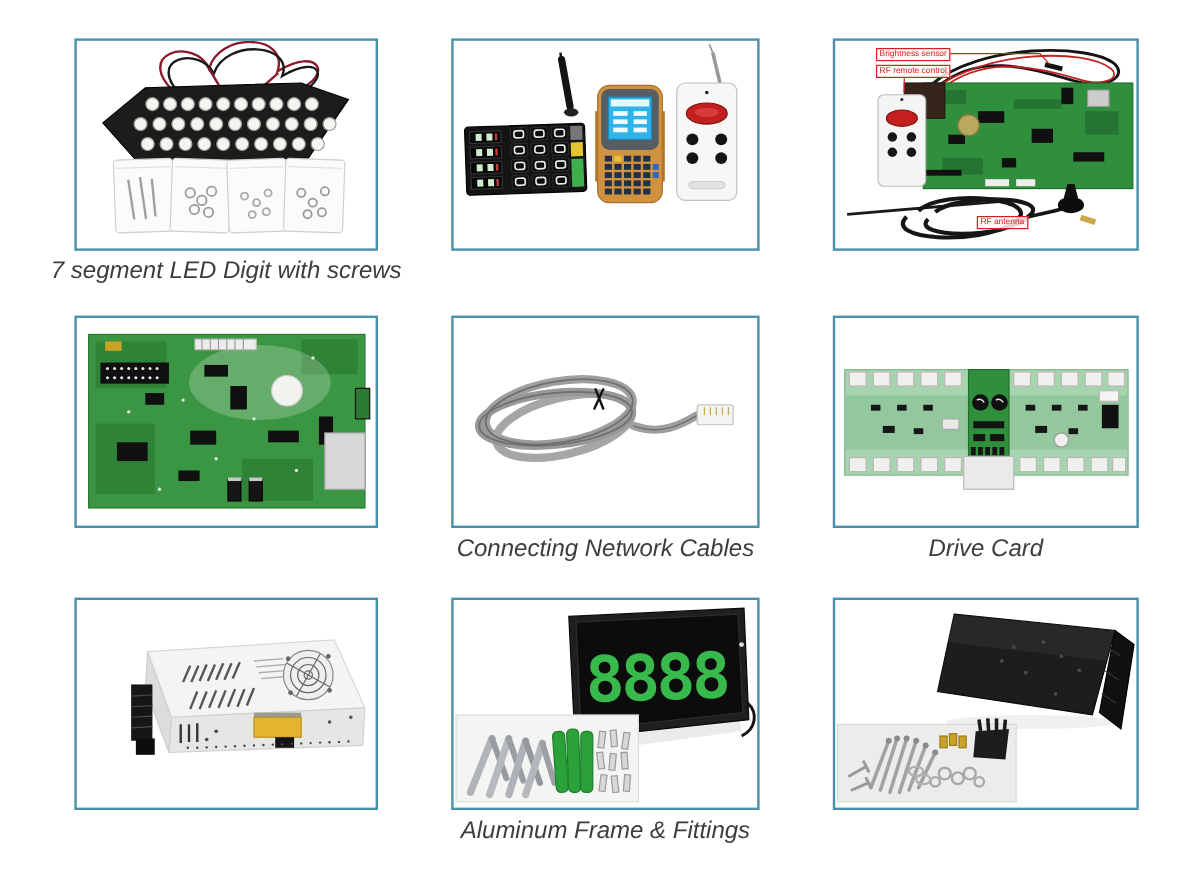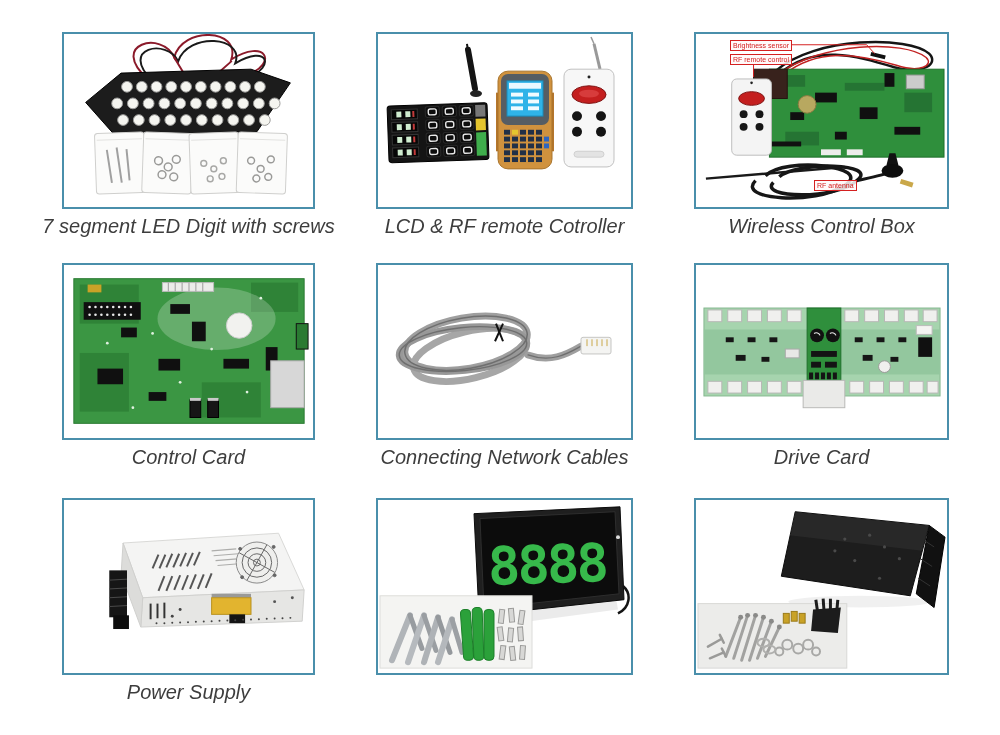--- a/index.html
+++ b/index.html
@@ -254,21 +254,20 @@
           <g fill="#141414">
               <circle cx="199" cy="84" r="5"></circle>
               <circle cx="223" cy="84" r="5"></circle>
               <circle cx="199" cy="100" r="5"></circle>
               <circle cx="223" cy="100" r="5"></circle>
             </g>
           <rect x="196" y="120" width="30" height="6" rx="3" fill="#e3e3e3" stroke="#cfcfcf"></rect>
         </g>
       </svg>
     </div>
-    <figcaption class="caption">LCD &amp; RF remote Cotroller</figcaption>
   </figure>
 
   <figure>
     <div class="frame">
       <span class="callout" style="left:34px;top:6px">Brightness sensor</span>
       <span class="callout" style="left:34px;top:20px">RF remote control</span>
       <span class="callout" style="left:118px;top:146px">RF antenna</span>
       <svg class="art" viewBox="0 0 253 177" preserveAspectRatio="none">
         <g fill="none">
           <path d="M80,38 C120,2 215,2 235,20 C245,30 230,42 200,34 C160,22 120,10 85,40" stroke="#151515" stroke-width="2.5"></path>
@@ -319,21 +318,20 @@
           <polygon points="192,134 204,134 201,122 195,122" fill="#111"></polygon>
           <ellipse cx="198" cy="140" rx="11" ry="7" fill="#0d0d0d"></ellipse>
           <rect x="206" y="150" width="13" height="5" fill="#caa84a" transform="rotate(18 212 152)"></rect>
         </g>
         <g stroke="#d42020" stroke-width="1" fill="none">
           <polyline points="96,11 172,11 180,20"></polyline>
           <polyline points="58,31 58,44"></polyline>
         </g>
       </svg>
     </div>
-    <figcaption class="caption">Wireless Control Box</figcaption>
   </figure>
 
   <figure>
     <div class="frame">
       <svg class="art" viewBox="0 0 253 177" preserveAspectRatio="none">
         <g>
           <rect x="10" y="14" width="234" height="148" fill="#3b9643" stroke="#2a7a32"></rect>
           <g fill="#2a7a32" opacity="0.65">
               <rect x="16" y="20" width="60" height="40"></rect>
               <rect x="190" y="18" width="48" height="30"></rect>
@@ -394,21 +392,20 @@
               <circle cx="150" cy="86" r="1.4"></circle>
               <circle cx="44" cy="80" r="1.4"></circle>
               <circle cx="186" cy="130" r="1.4"></circle>
               <circle cx="70" cy="146" r="1.4"></circle>
               <circle cx="118" cy="120" r="1.4"></circle>
               <circle cx="200" cy="34" r="1.4"></circle>
             </g>
         </g>
       </svg>
     </div>
-    <figcaption class="caption">Control Card</figcaption>
   </figure>
 
   <figure>
     <div class="frame">
       <svg class="art" viewBox="0 0 253 177" preserveAspectRatio="none">
         <g fill="none" stroke-linecap="round">
           <ellipse cx="88" cy="80" rx="62" ry="26" stroke="#9f9f9f" stroke-width="7" transform="rotate(-10 88 80)"></ellipse>
           <ellipse cx="92" cy="92" rx="58" ry="24" stroke="#a6a6a6" stroke-width="7" transform="rotate(-14 92 92)"></ellipse>
           <ellipse cx="85" cy="86" rx="64" ry="22" stroke="#989898" stroke-width="7" transform="rotate(-6 85 86)"></ellipse>
           <ellipse cx="88" cy="80" rx="62" ry="26" stroke="#6f6f6f" stroke-width="1.5" transform="rotate(-10 88 80)"></ellipse>
@@ -583,21 +580,20 @@
               <circle cx="190" cy="122.3" r="1"></circle>
               <circle cx="198" cy="122" r="1"></circle>
               <circle cx="206" cy="121.6" r="1"></circle>
               <circle cx="214" cy="121.3" r="1"></circle>
               <circle cx="222" cy="121" r="1"></circle>
               <circle cx="230" cy="120.6" r="1"></circle>
             </g>
         </g>
       </svg>
     </div>
-    <figcaption class="caption">Power Supply</figcaption>
   </figure>
 
   <figure>
     <div class="frame">
       <svg class="art" viewBox="0 0 253 177" preserveAspectRatio="none">
         <g>
           <polygon points="106,118 238,100 240,112 108,130" fill="#000" opacity="0.08"></polygon>
           <polygon points="96,14 242,7 246,102 101,118" fill="#1f1f1f" stroke="#0a0a0a"></polygon>
           <polygon points="102,19 237,12 241,96 106,111" fill="#0c0c0c" stroke="#2e2e2e"></polygon>
           <text x="110" y="85" font-family="'DejaVu Sans Mono', monospace" font-weight="bold" font-size="54" fill="#37b94b" letter-spacing="-3" transform="rotate(-2 170 70)">8888</text>
@@ -628,20 +624,21 @@
             <rect x="120" y="130" width="5" height="14" transform="rotate(-7 122 137)"></rect>
               <rect x="130" y="131" width="5" height="14" transform="rotate(5 132 138)"></rect>
               <rect x="140" y="130" width="5" height="14" transform="rotate(-4 142 137)"></rect>
             <rect x="122" y="149" width="5" height="14" transform="rotate(7 124 156)"></rect>
               <rect x="132" y="150" width="5" height="14" transform="rotate(-6 134 157)"></rect>
               <rect x="142" y="149" width="5" height="14" transform="rotate(4 144 156)"></rect>
           </g>
         </g>
       </svg>
     </div>
+    <figcaption class="caption">Aluminum Frame &amp; Fittings</figcaption>
   </figure>
 
   <figure>
     <div class="frame">
       <svg class="art" viewBox="0 0 253 177" preserveAspectRatio="none">
         <g>
           <ellipse cx="165" cy="104" rx="72" ry="6" fill="#000" opacity="0.06"></ellipse>
           <polygon points="235,26 251,38 240,110 222,96" fill="#111" stroke="#000"></polygon>
           <g stroke="#333">
               <line x1="228" y1="40" x2="240" y2="48"></line>

